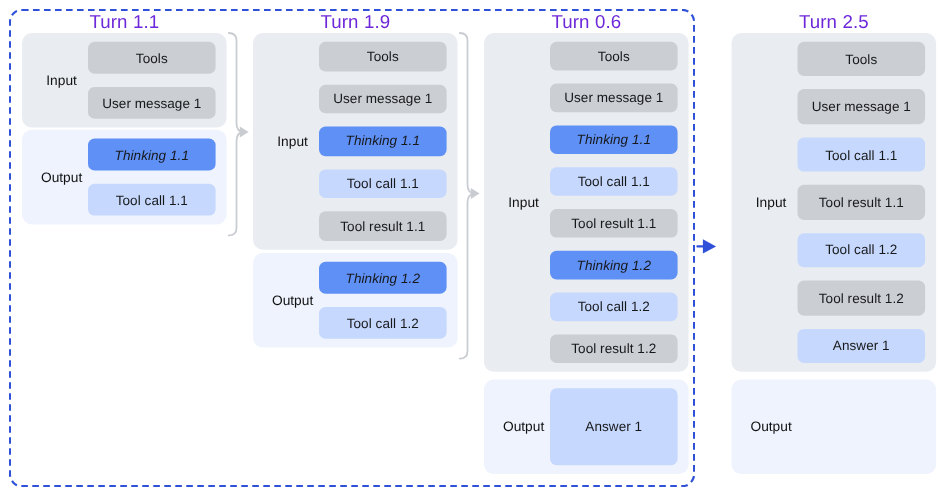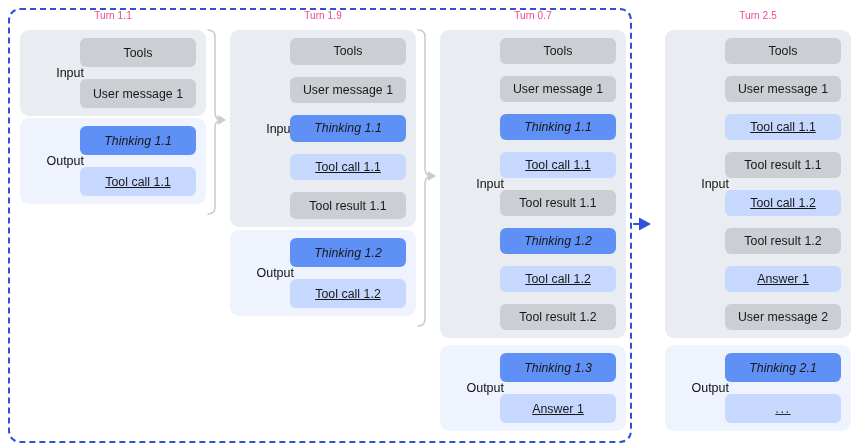--- a/index.html
+++ b/index.html
@@ -22,42 +22,42 @@
     border-radius:12px;
     box-sizing:border-box;
     pointer-events:none;
   }
 
   .turn{position:absolute;top:0;width:186px;}
   .turn-title{
     position:absolute;
     top:10px;left:0;width:186px;
     text-align:center;
-    font-size:10px;
-    color:#ec4899;
+    font-size:17px;
+    color:#6d28d9;
     letter-spacing:.1px;
   }
 
   .panel{
     position:absolute;
     left:0;width:186px;
     border-radius:9px;
     box-sizing:border-box;
   }
   .panel.input{background:#e9ecf1;}
   .panel.output{background:#eef3fe;}
 
   .panel-label{
     position:absolute;
     left:8px;
     font-size:12.5px;
     color:#111;
     transform:translateY(-50%);
     width:56px;
-    text-align:right;
+    text-align:center;
   }
 
   .chips{
     position:absolute;
     left:60px;right:10px;
     top:8px;bottom:8px;
     display:flex;
     flex-direction:column;
     gap:12px;
   }
@@ -66,21 +66,21 @@
     border-radius:6px;
     display:flex;
     align-items:center;
     justify-content:center;
     font-size:12.3px;
     color:#17181a;
     min-height:0;
     letter-spacing:.05px;
   }
   .chip.gray{background:#cbced2;}
-  .chip.lightblue{background:#c6d8fd;text-decoration:underline;}
+  .chip.lightblue{background:#c6d8fd;}
   .chip.blue{background:#5f90f5;font-style:italic;}
   .chip.dots{letter-spacing:1.5px;font-size:13px;color:#2a2a2a;}
 
   
   .brace{position:absolute;}
   .brace svg{display:block;overflow:visible;}
 
   
   .blue-arrow{
     position:absolute;
@@ -126,63 +126,57 @@
         </div>
         <div class="panel output" style="top: 230px; height: 86px;">
           <div class="panel-label" style="top: 43px;">Output</div>
           <div class="chips">
             <div class="chip blue">Thinking 1.2</div>
             <div class="chip lightblue">Tool call 1.2</div>
           </div>
         </div>
       </div>
       <div class="turn" style="left: 440px;">
-        <div class="turn-title">Turn 0.7</div>
+        <div class="turn-title">Turn 0.6</div>
         <div class="panel input" style="top: 30px; height: 308px;">
           <div class="panel-label" style="top: 154px;">Input</div>
           <div class="chips">
             <div class="chip gray">Tools</div>
             <div class="chip gray">User message 1</div>
             <div class="chip blue">Thinking 1.1</div>
             <div class="chip lightblue">Tool call 1.1</div>
             <div class="chip gray">Tool result 1.1</div>
             <div class="chip blue">Thinking 1.2</div>
             <div class="chip lightblue">Tool call 1.2</div>
             <div class="chip gray">Tool result 1.2</div>
           </div>
         </div>
         <div class="panel output" style="top: 345px; height: 86px;">
           <div class="panel-label" style="top: 43px;">Output</div>
           <div class="chips">
-            <div class="chip blue">Thinking 1.3</div>
             <div class="chip lightblue">Answer 1</div>
           </div>
         </div>
       </div>
       <div class="turn" style="left: 665px;">
         <div class="turn-title">Turn 2.5</div>
         <div class="panel input" style="top: 30px; height: 308px;">
           <div class="panel-label" style="top: 154px;">Input</div>
           <div class="chips">
             <div class="chip gray">Tools</div>
             <div class="chip gray">User message 1</div>
             <div class="chip lightblue">Tool call 1.1</div>
             <div class="chip gray">Tool result 1.1</div>
             <div class="chip lightblue">Tool call 1.2</div>
             <div class="chip gray">Tool result 1.2</div>
             <div class="chip lightblue">Answer 1</div>
-            <div class="chip gray">User message 2</div>
           </div>
         </div>
         <div class="panel output" style="top: 345px; height: 86px;">
           <div class="panel-label" style="top: 43px;">Output</div>
-          <div class="chips">
-            <div class="chip blue">Thinking 2.1</div>
-            <div class="chip lightblue dots">...</div>
-          </div>
         </div>
       </div>
     </div>
 
   <div class="brace" style="left:206px;top:28px;width:26px;height:188px;">
     <svg width="26" height="188" viewBox="0 0 26 188" fill="none">
       <path d="M2 2 Q9 2 9 9 L9 84 Q9 92 16 92 Q9 92 9 100 L9 179 Q9 186 2 186" stroke="#c9ccd1" stroke-width="1.6" fill="none" stroke-linecap="round"></path>
       <path d="M12 87 L20 92 L12 97 Z" fill="#c9ccd1"></path>
     </svg>
   </div>

